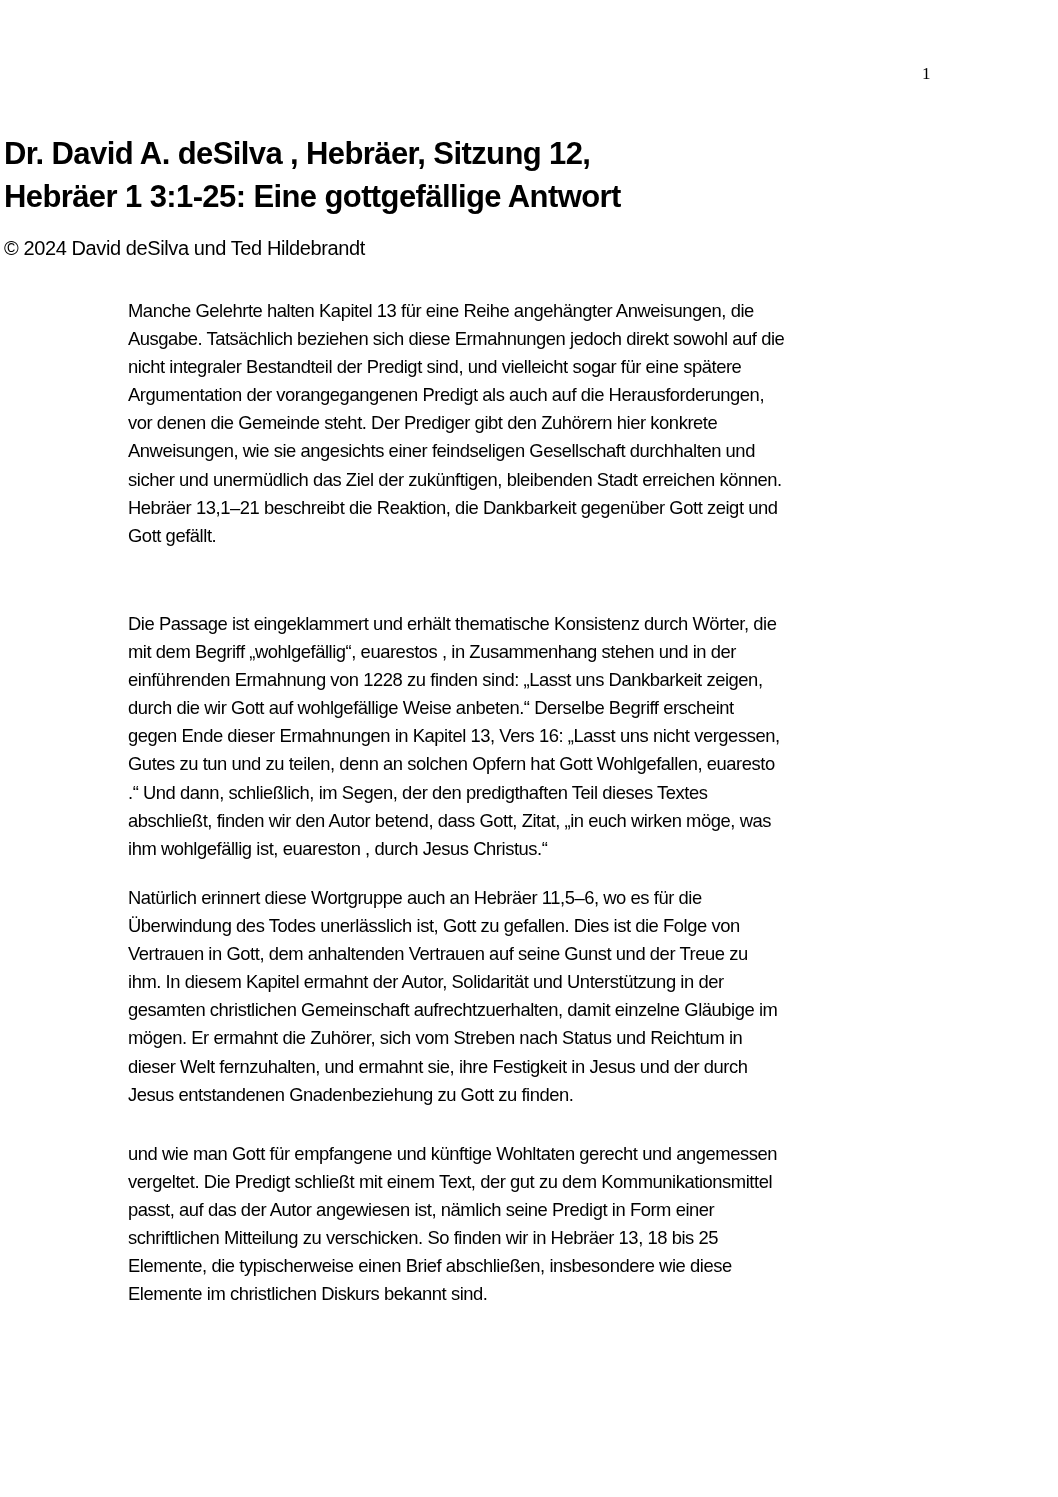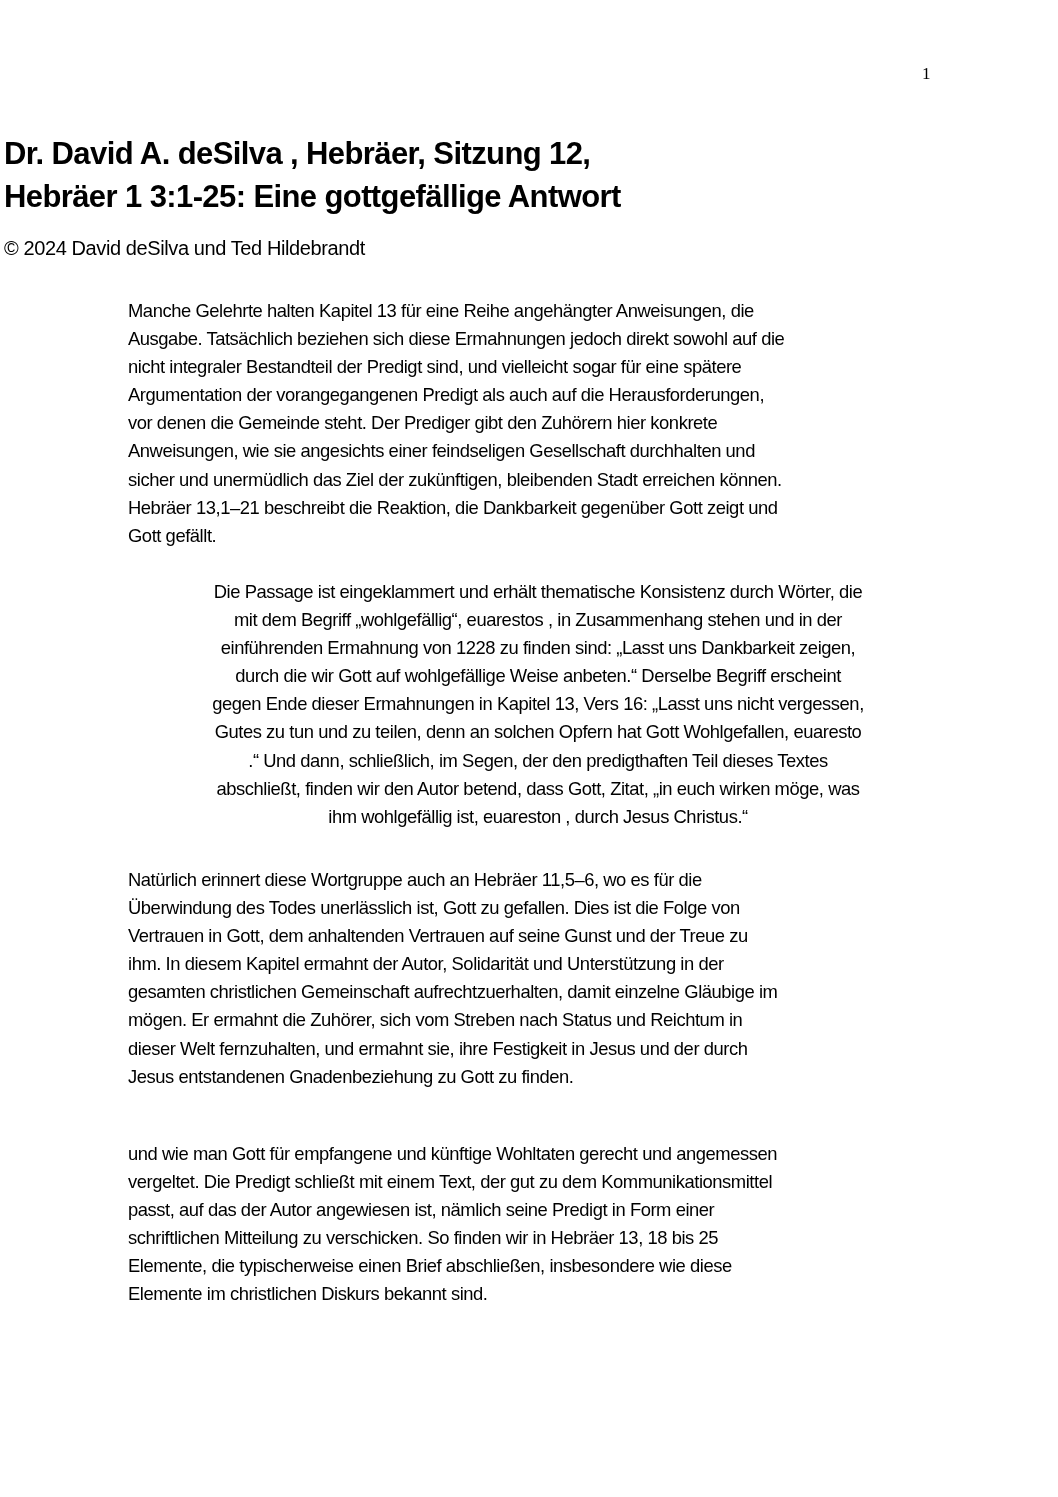--- a/index.html
+++ b/index.html
@@ -51,22 +51,22 @@
     }
     .line {
       font-family: Liberation Sans, sans-serif;
       font-size: 18.4px;
       line-height: 28.1px;
       letter-spacing: -0.45px;
       white-space: nowrap;
       display: block;
     }
     #p1 { top: 297px; }
-    #p2 { top: 578px; text-align: center; }
-    #p3 { top: 866px; }
+    #p2 { top: 610px; }
+    #p3 { top: 884px; }
     #p4 { top: 1140px; }
   </style>
 </head>
 <body>
 
 <div class="page-number">1</div>
 
 <div class="title-block">
   <div class="title-line">Dr. David A. deSilva , Hebräer, Sitzung 12,</div>
   <div class="title-line">Hebräer 1 3:1-25: Eine gottgefällige Antwort</div>

